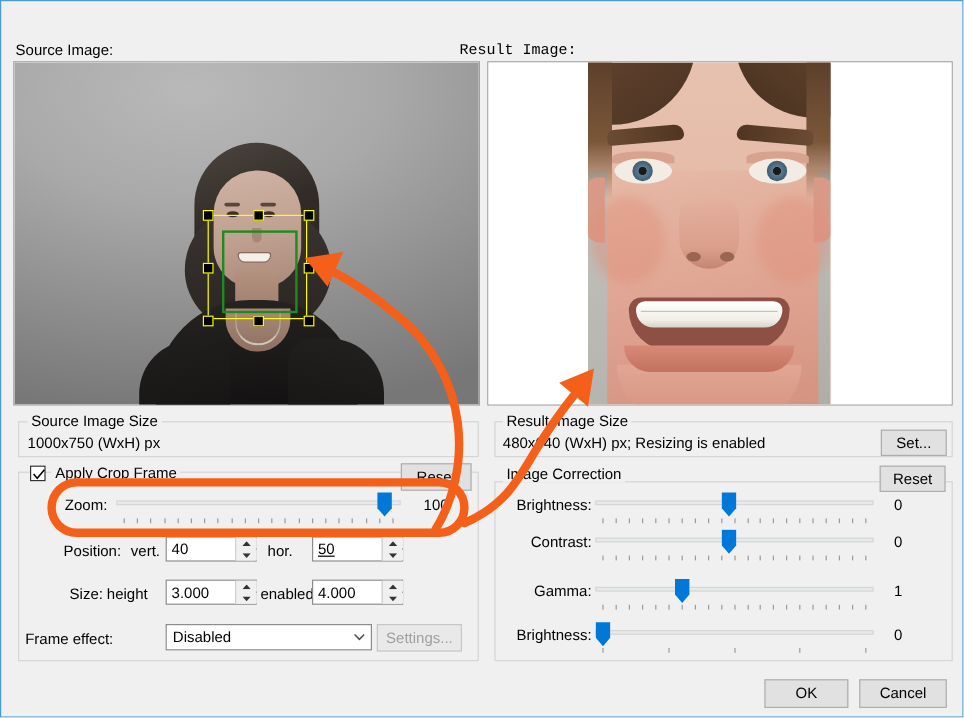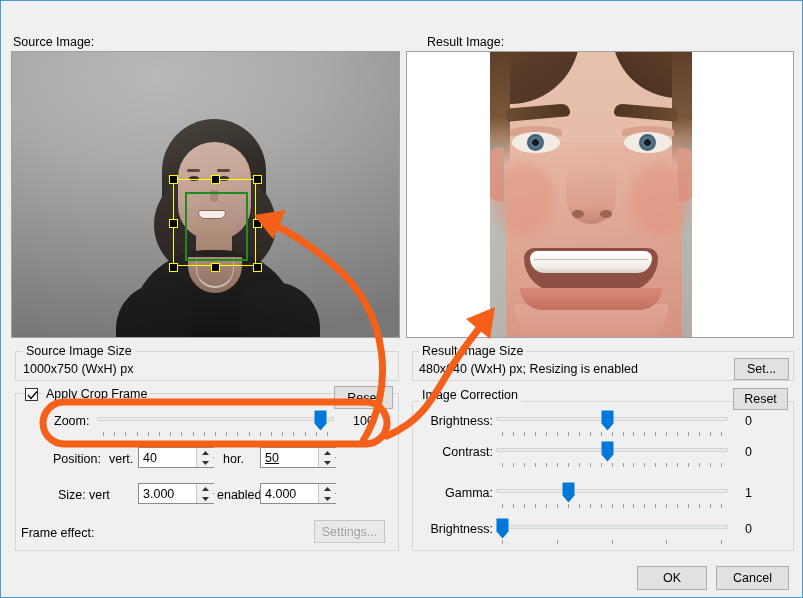--- a/index.html
+++ b/index.html
@@ -318,21 +318,21 @@
   #annot { position:absolute; left:0; top:0; width:801px; height:596px;
            pointer-events:none; }
 </style>
 </head>
 <body>
 
 <div id="window">
 
 
   <div class="panel-label" style="left:12px; top:34px;">Source Image:</div>
-  <div class="panel-label" style="left:426px; top:34px;">Result Image:</div>
+  <div class="panel-label" style="left:382px; top:34px;font-family:Liberation Mono, monospace;">Result Image:</div>
 
   <div class="img-frame" id="src-frame">
     <div id="src-photo">
       <div class="s-hair"></div>
       <div class="s-hair2"></div>
       <div class="s-face"></div>
       <div class="s-browL"></div>
         <div class="s-browR"></div>
       <div class="s-eyeL"></div>
         <div class="s-eyeR"></div>
@@ -470,21 +470,21 @@
       </span>
       <span class="spin-dn">
         <svg width="7" height="4" viewBox="0 0 7 4">
             <polygon points="3.5,4 0,0 7,0" fill="#333"></polygon>
           </svg>
       </span>
     </span>
   </div>
 
   <div class="lbl" style="left:57px; top:487px;">Size:</div>
-  <div class="lbl" style="left:88px; top:487px;">vert</div>
+  <div class="lbl" style="left:88px; top:487px;">height</div>
   <div class="spin-wrap" style="left:137px; top:482px; width:76px;">
     <input class="spin-input" style="width: 76px;" value="3.000">
     <span class="spin-btns" style="right:1px;">
       <span class="spin-up">
         <svg width="7" height="4" viewBox="0 0 7 4">
             <polygon points="3.5,0 7,4 0,4" fill="#333"></polygon>
           </svg>
       </span>
       <span class="spin-dn">
         <svg width="7" height="4" viewBox="0 0 7 4">
@@ -504,20 +504,28 @@
       </span>
       <span class="spin-dn">
         <svg width="7" height="4" viewBox="0 0 7 4">
             <polygon points="3.5,4 0,0 7,0" fill="#333"></polygon>
           </svg>
       </span>
     </span>
   </div>
 
   <div class="lbl" style="left:20px; top:525px;">Frame effect:</div>
+  <div class="combo" style="left:137px; top:519px; width:172px;">
+    <span class="combo-text">Disabled</span>
+    <span class="combo-arrow">
+      <svg width="9" height="6" viewBox="0 0 9 6">
+        <polyline points="0.5,0.8 4.5,4.8 8.5,0.8" fill="none" stroke="#4a4a4a" stroke-width="1.2"></polyline>
+      </svg>
+    </span>
+  </div>
   <div class="btn disabled" style="left:313px; top:519px; width:71px; height:23px;">Settings...</div>
 
   <div class="groupbox" style="left:411px; top:350px; width:382px; height:30px;"></div>
   <div class="group-title" style="left:418px; top:343px;">Result Image Size</div>
   <div class="static-text" style="left:418px; top:361px;">480x640 (WxH) px; Resizing is enabled</div>
   <div class="btn" style="left:733px; top:357px; width:55px; height:22px;">Set...</div>
 
   <div class="groupbox" style="left:411px; top:400px; width:382px; height:150px;"></div>
   <div class="group-title" style="left:418px; top:387px;">Image Correction</div>
   <div class="btn" style="left:732px; top:387px; width:55px; height:22px;">Reset</div>

